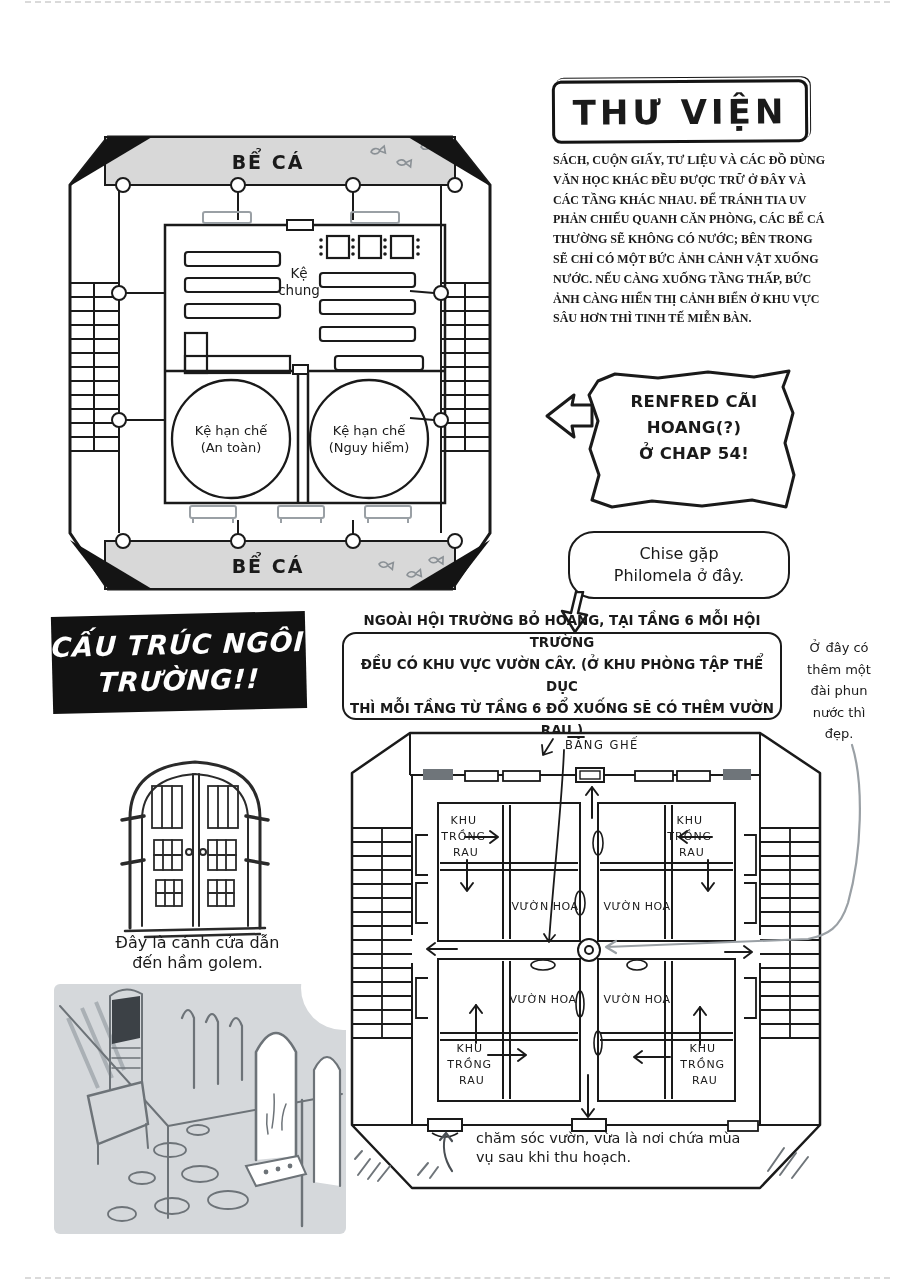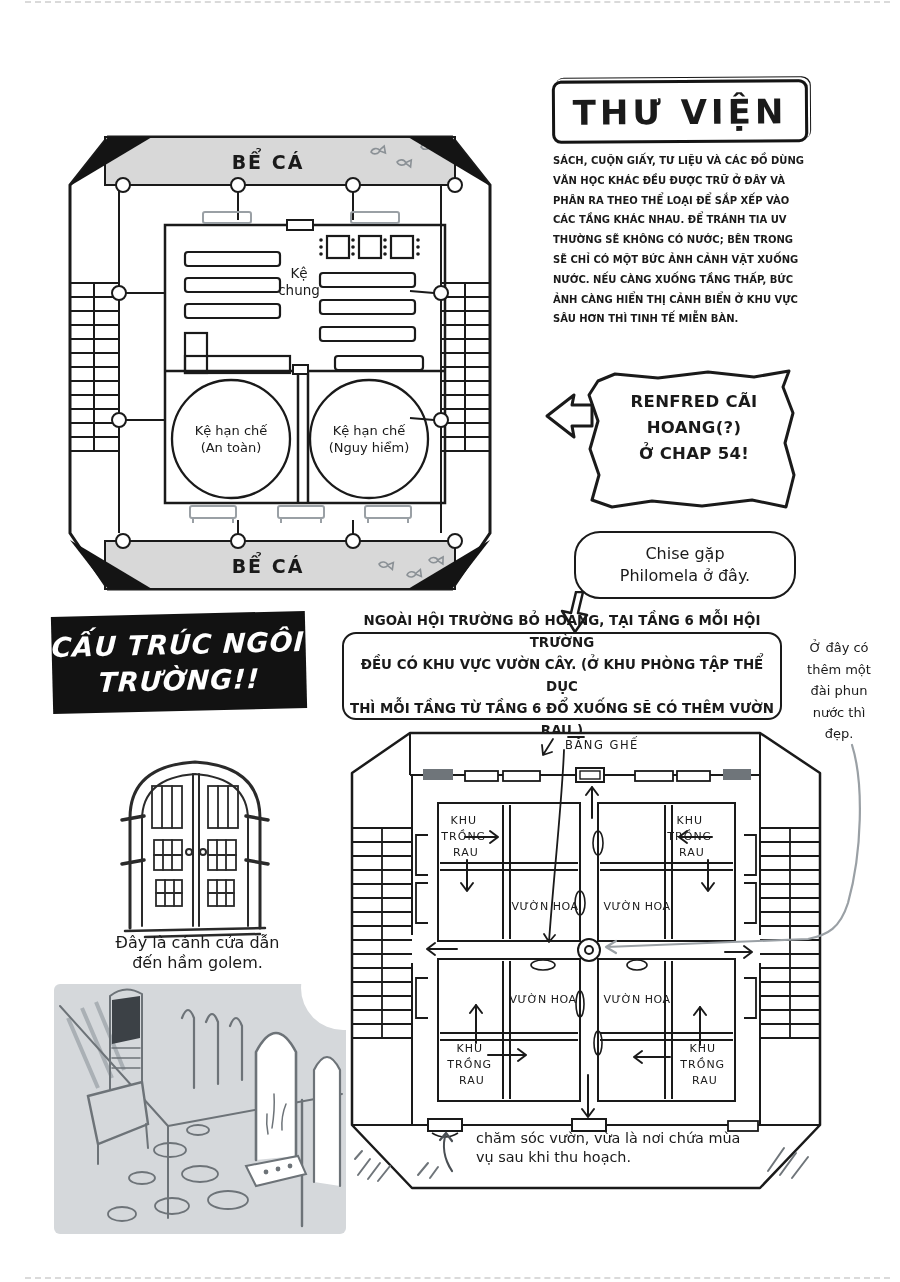--- a/index.html
+++ b/index.html
@@ -6,28 +6,28 @@
   .page{position:relative;width:900px;height:1282px;background:#ffffff;overflow:hidden;
         font-family:"DejaVu Sans",sans-serif;color:#1a1a1a;}
   .abs{position:absolute;}
   .torn{position:absolute;left:25px;right:10px;height:0;border-top:2px dashed #dadada;}
   
   .title-box{left:552px;top:80px;width:250px;height:57px;border:3.5px solid #141414;
              border-radius:9px;display:flex;align-items:center;justify-content:center;
              box-shadow:2px -2px 0 0 #fff, 3px -3px 0 0 #141414;transform:rotate(-.4deg);}
   .title-box span{font-size:34px;font-weight:bold;letter-spacing:4px;}
   
-  .desc{left:553px;top:151px;width:345px;font-size:10px;line-height:19.8px;font-weight:bold;}
+  .desc{left:553px;top:151px;width:345px;font-size:12px;line-height:19.8px;font-weight:bold;font-family:Liberation Serif, serif;}
   
   .elias-text{left:590px;top:389px;width:208px;text-align:center;font-weight:bold;
               font-size:16.5px;line-height:26px;letter-spacing:.3px;}
   
   .chise{left:568px;top:531px;width:218px;height:64px;border:2.5px solid #1a1a1a;
          border-radius:26px;display:flex;flex-direction:column;justify-content:center;
-         text-align:center;font-size:16px;line-height:22px;background:#fff;margin-left:6px;}
+         text-align:center;font-size:16px;line-height:22px;background:#fff;}
   
   .black-box{left:52px;top:614px;width:254px;height:97px;background:#121212;
              transform:rotate(-1.4deg);display:flex;flex-direction:column;
              align-items:center;justify-content:center;}
   .black-box div{color:#fff;font-size:27px;font-weight:bold;font-style:italic;
                  letter-spacing:1px;line-height:36px;transform:skewX(-4deg);}
   
   .note-box{left:342px;top:632px;width:436px;height:84px;border:2.5px solid #1a1a1a;
             border-radius:14px;display:flex;flex-direction:column;justify-content:center;
             text-align:center;font-size:13.4px;font-weight:bold;line-height:22px;background:#fff;}
@@ -164,22 +164,22 @@
     <text x="334" y="307" font-size="13" text-anchor="middle">Kệ hạn chế</text>
     <text x="334" y="324" font-size="13" text-anchor="middle">(Nguy hiểm)</text>
   </svg>
 
   <div class="abs title-box">
     <span>THƯ VIỆN</span>
   </div>
   <div class="abs desc">
     <div>SÁCH, CUỘN GIẤY, TƯ LIỆU VÀ CÁC ĐỒ DÙNG</div>
     <div>VĂN HỌC KHÁC ĐỀU ĐƯỢC TRỮ Ở ĐÂY VÀ</div>
-    <div>PHÂN RA THEO THỂ LOẠI ĐỂ SẮP XẾP VÀO</div>
     <div>CÁC TẦNG KHÁC NHAU. ĐỂ TRÁNH TIA UV</div>
+    <div>PHẢN CHIẾU QUANH CĂN PHÒNG, CÁC BỂ CÁ</div>
     <div>THƯỜNG SẼ KHÔNG CÓ NƯỚC; BÊN TRONG</div>
     <div>SẼ CHỈ CÓ MỘT BỨC ẢNH CẢNH VẬT XUỐNG</div>
     <div>NƯỚC. NẾU CÀNG XUỐNG TẦNG THẤP, BỨC</div>
     <div>ẢNH CÀNG HIỂN THỊ CẢNH BIỂN Ở KHU VỰC</div>
     <div>SÂU HƠN THÌ TINH TẾ MIỄN BÀN.</div>
   </div>
 
   <svg class="abs" style="left:540px;top:365px" width="265" height="150" viewBox="0 0 265 150">
     <path d="M58 16 L75 9 L118 13 L168 7 L214 12 L249 6 L243 22 L253 48 L245 78 L254 110 L246 142
              L212 135 L162 141 L112 136 L72 142 L52 135 L59 110 L50 84 L58 56 L49 30 Z" fill="#fff" stroke="#1a1a1a" stroke-width="3" stroke-linejoin="round"></path>

